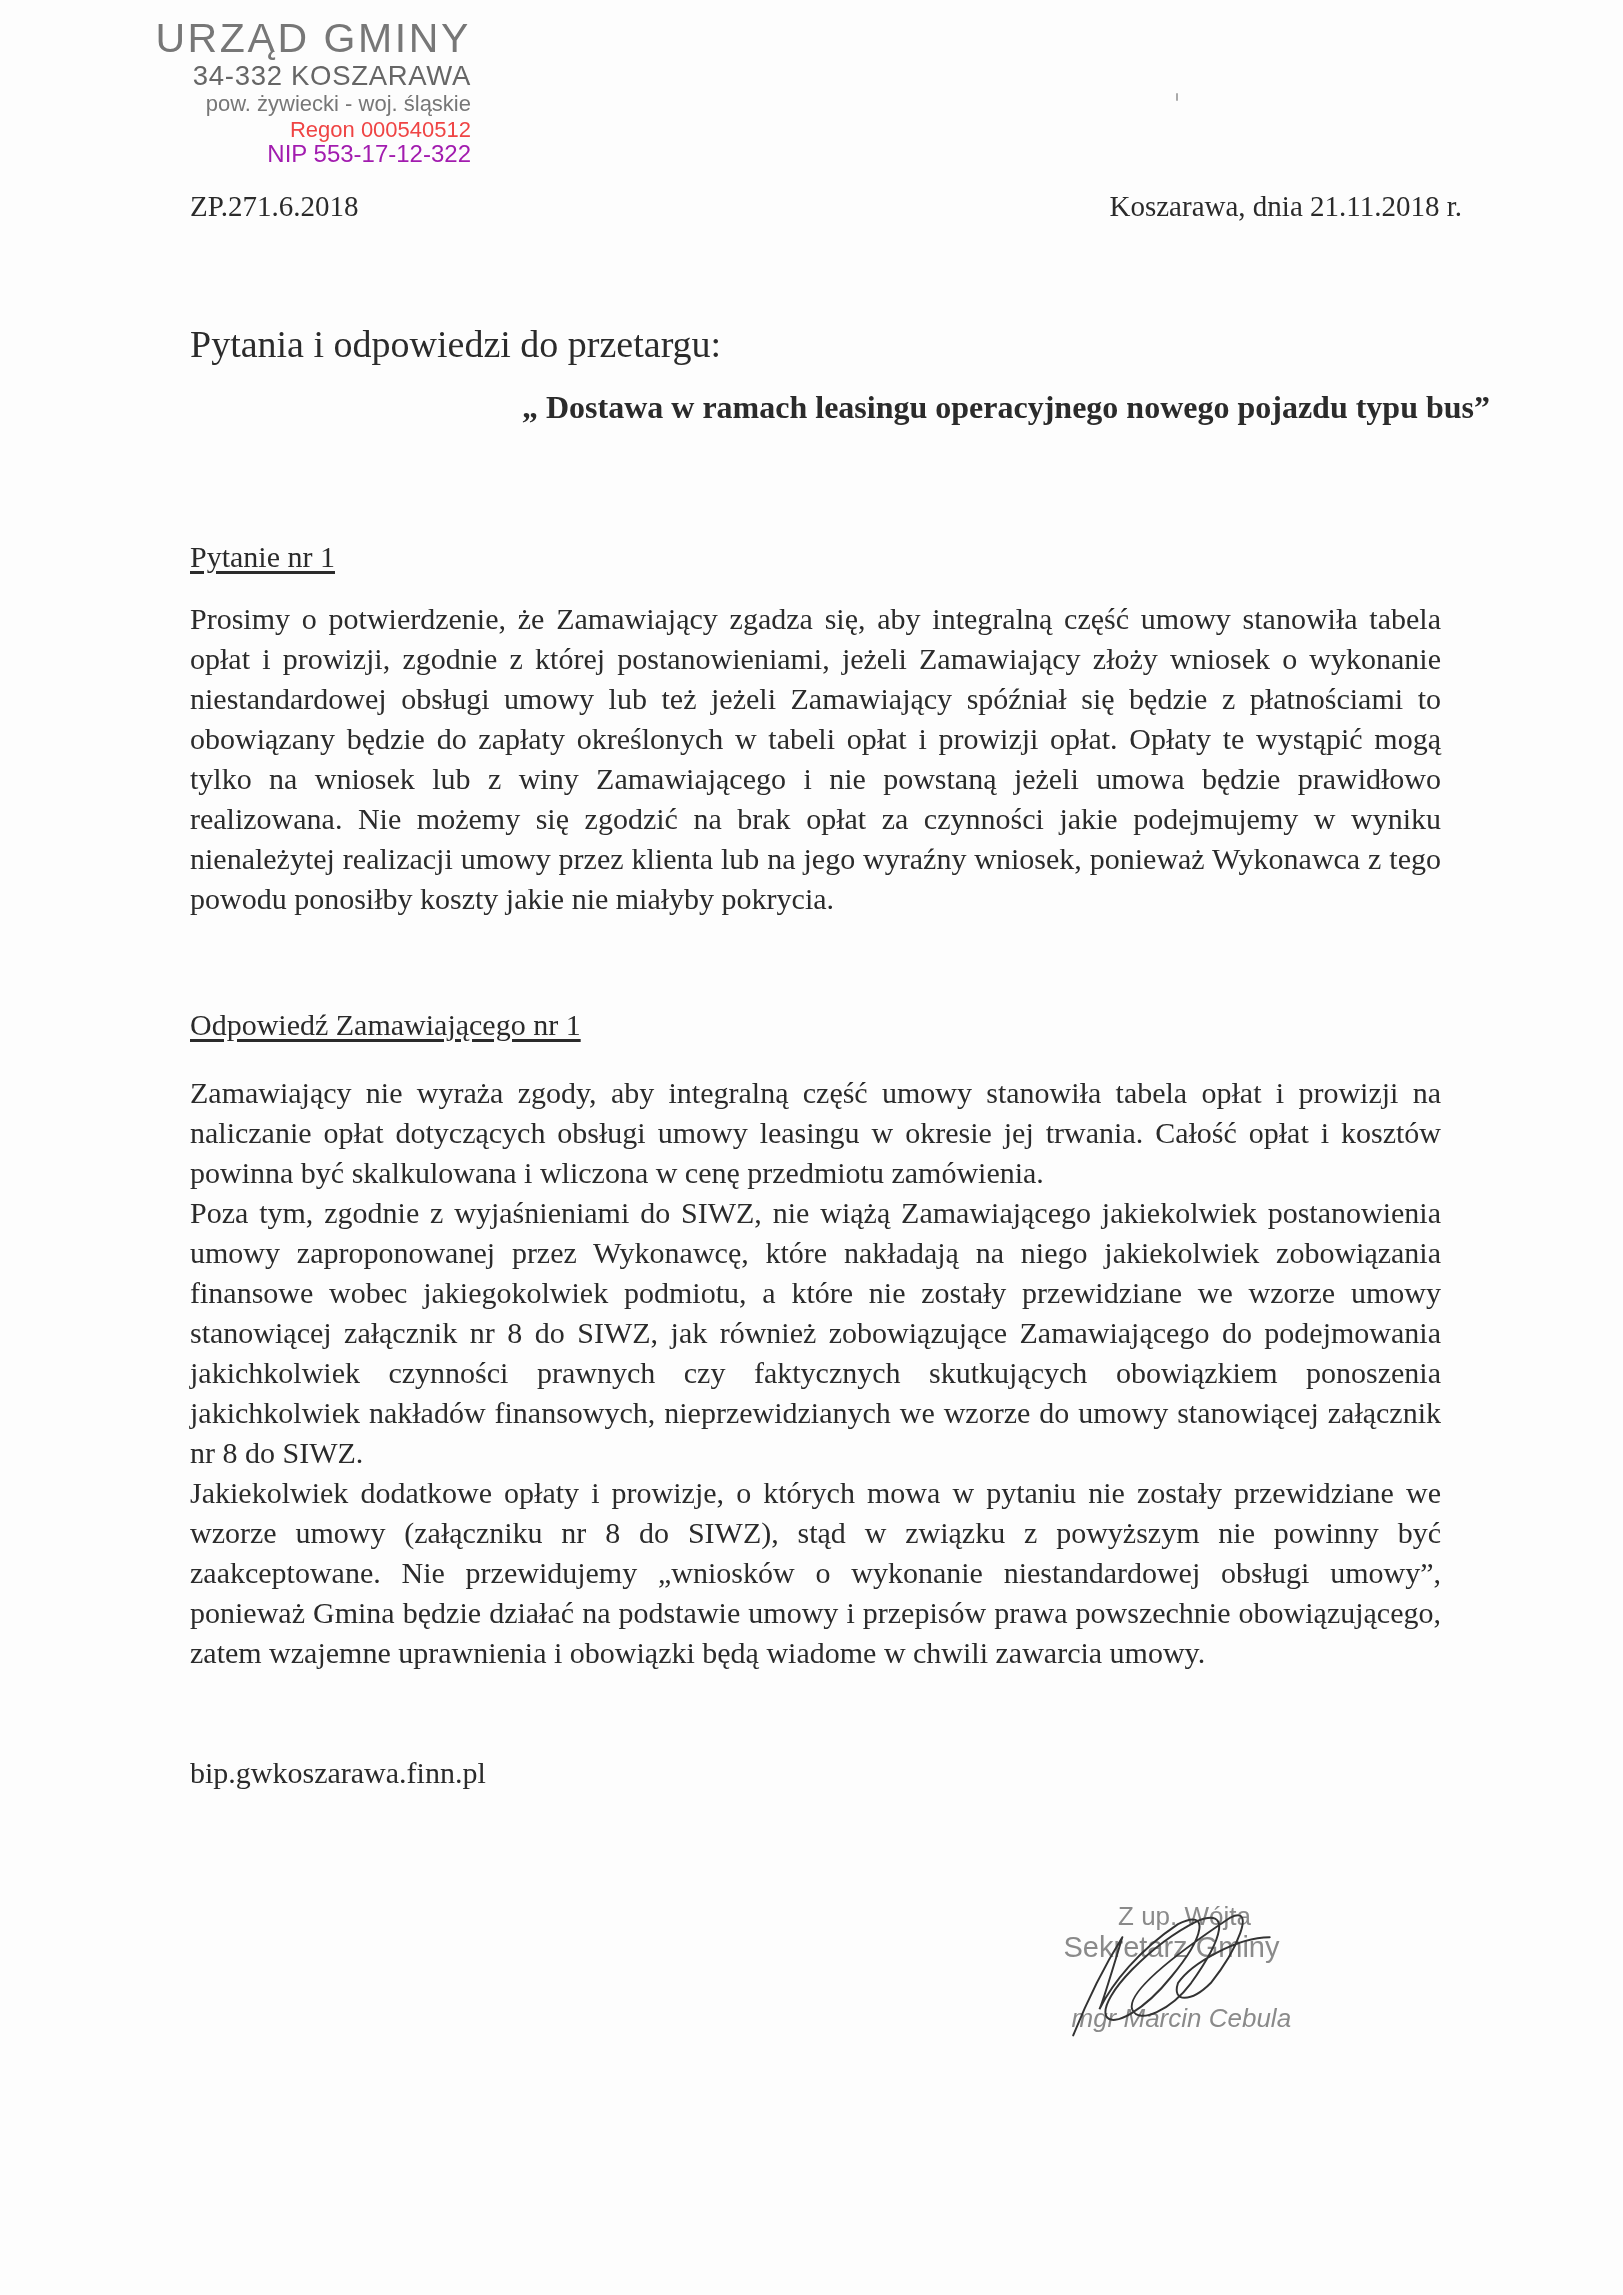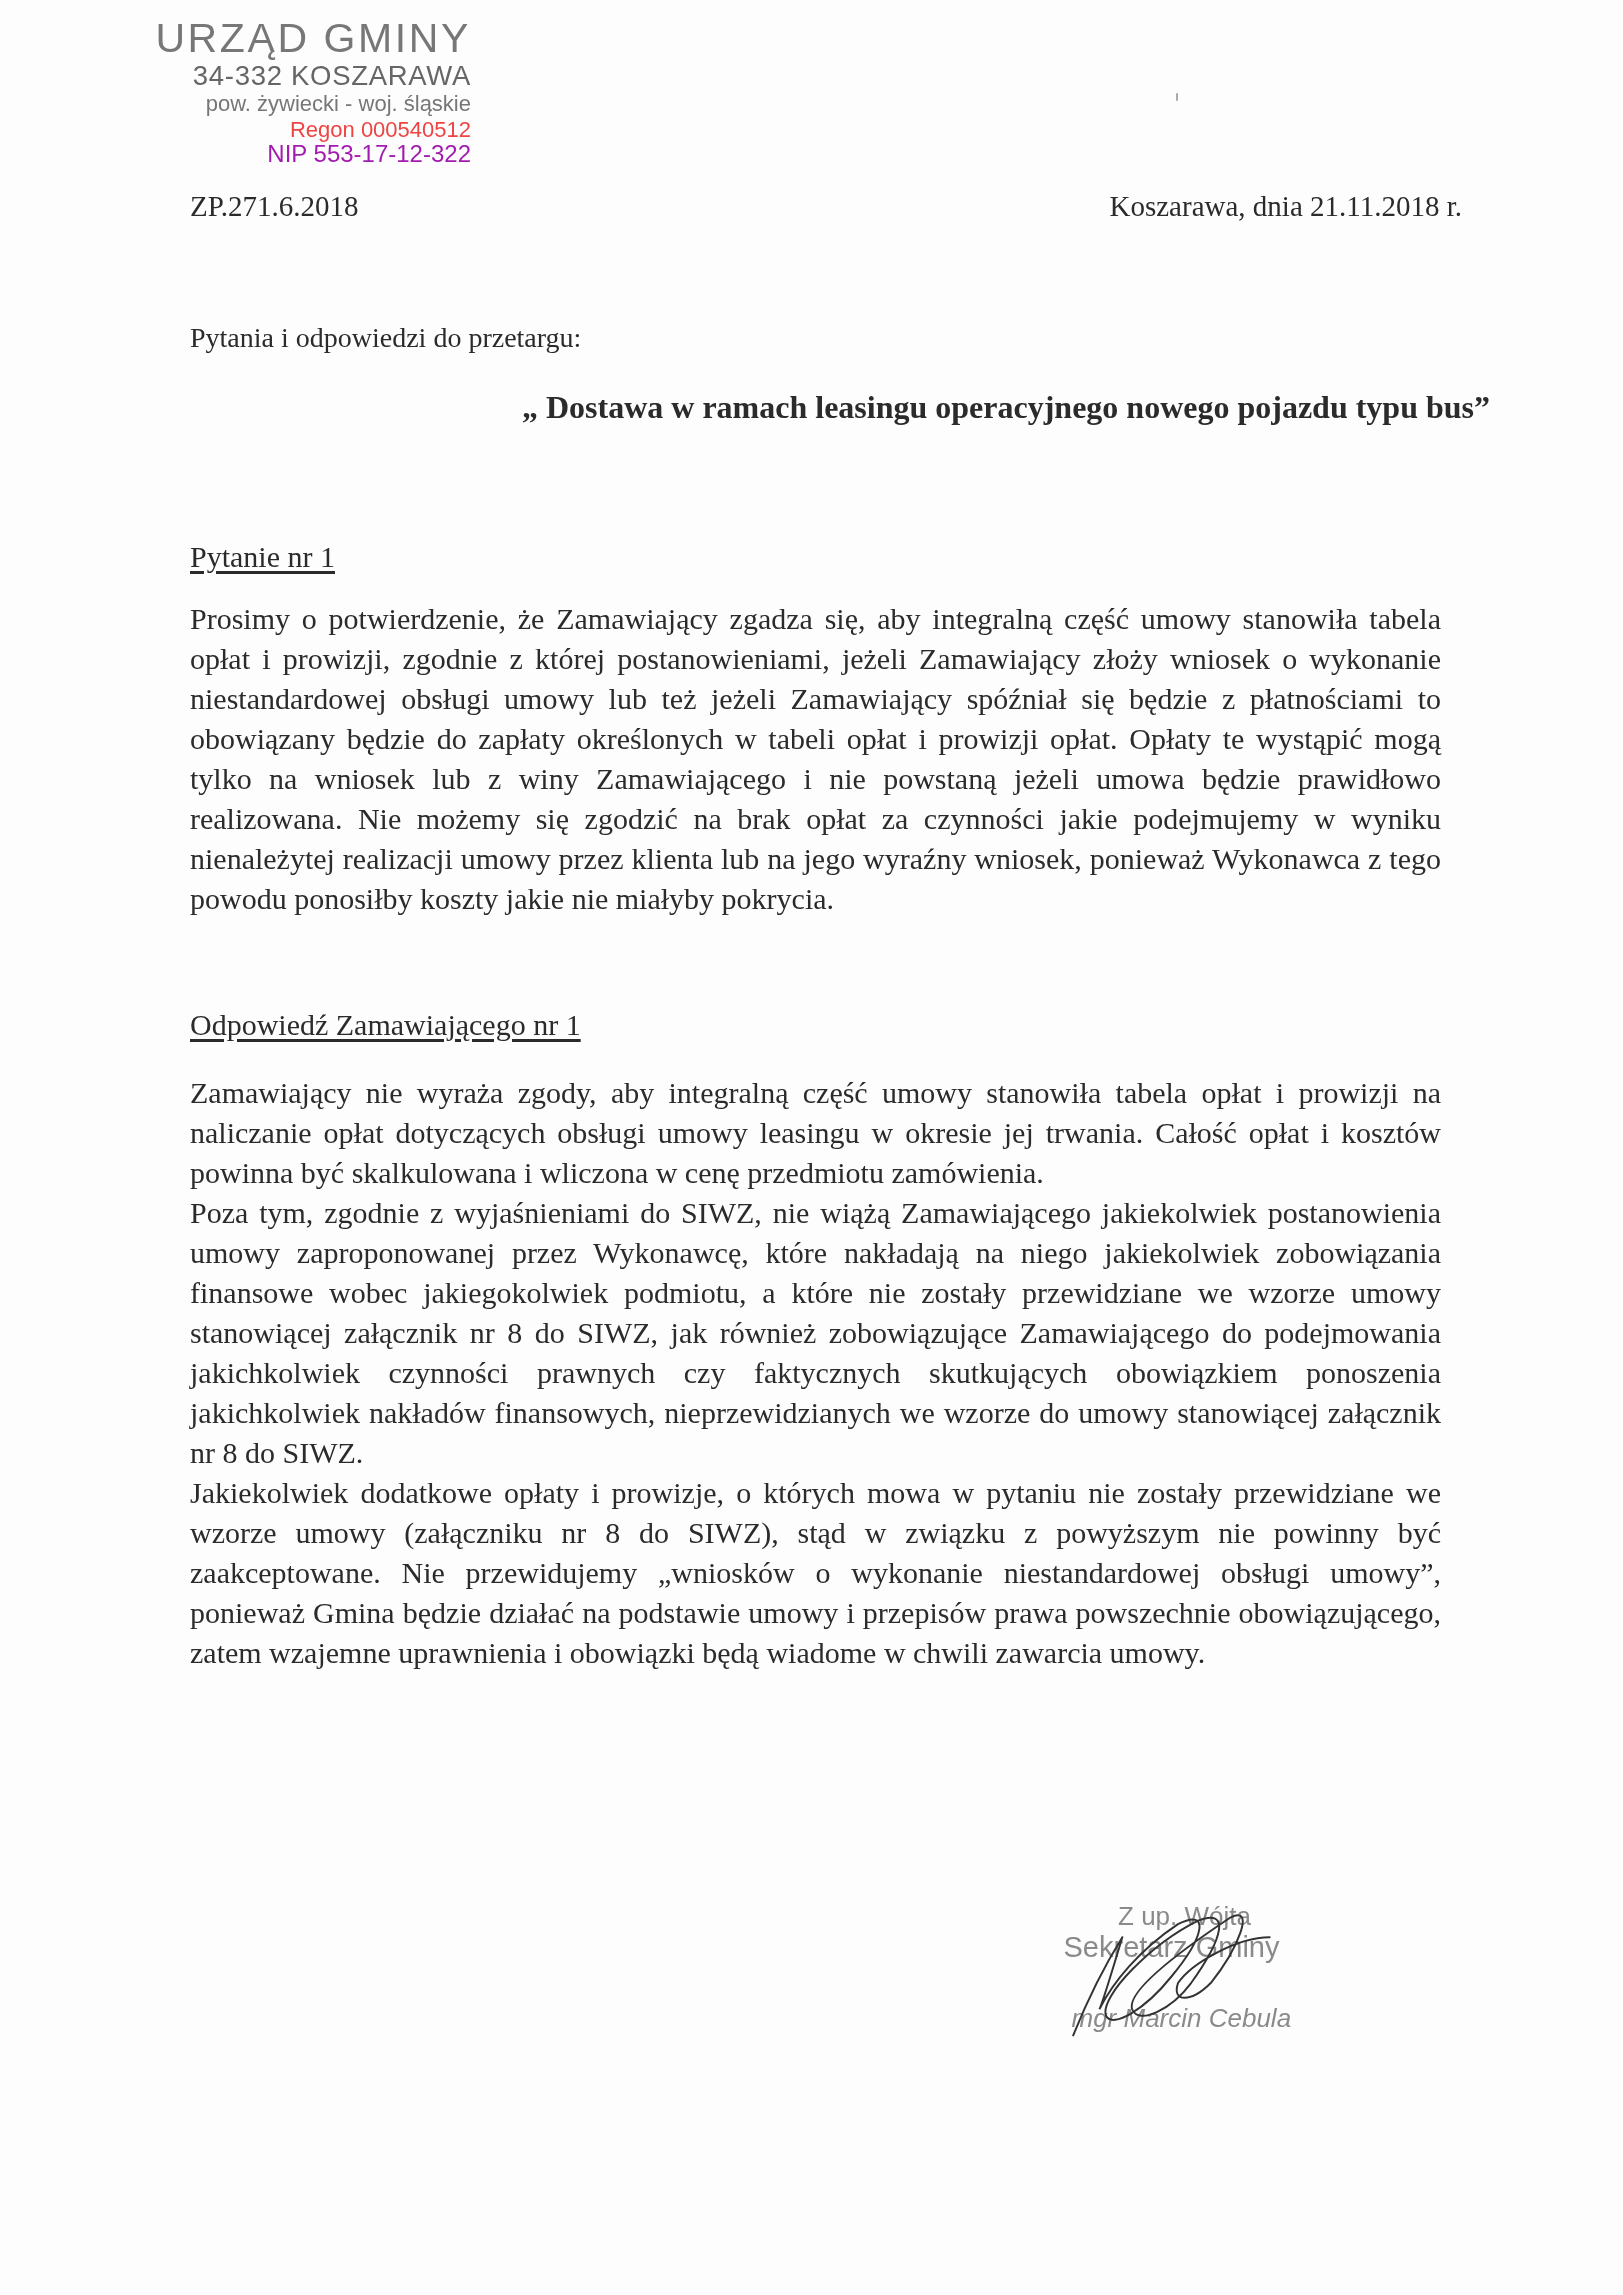--- a/index.html
+++ b/index.html
@@ -15,21 +15,21 @@
   }
   .stamp .s1 { font-size: 41px; letter-spacing: 2.6px; color: #777; }
   .stamp .s2 { font-size: 27.5px; letter-spacing: 0.7px; color: #666; margin-top: 2.6px; }
   .stamp .s3 { font-size: 22px; color: #777; margin-top: 3.9px; }
   .stamp .s4 { font-size: 22px; color: #ef4444; margin-top: 3.9px; }
   .stamp .s5 { font-size: 24px; color: #a21caf; margin-top: 1px; }
 
   .ref { position: absolute; left: 190px; top: 190px; font-size: 29px; }
   .date { position: absolute; right: 161px; top: 190px; font-size: 29px; }
 
-  .intro { position: absolute; left: 190px; top: 322px; font-size: 28px; }
+  .intro { position: absolute; left: 190px; top: 322px; font-size: 38px; }
   .title {
     position: absolute; left: 0; width: 1490px; top: 389px; text-align: right;
     font-size: 32px; font-weight: bold; padding-left: 11px; box-sizing: border-box;
   }
 
   .heading {
     position: absolute; left: 190px; font-size: 30px; font-weight: normal;
     text-decoration: underline; text-decoration-thickness: 2.6px; text-underline-offset: 3.9px;
   }
   .h-q { top: 540px; }
@@ -79,20 +79,21 @@
 </div>
 
 <div class="heading h-a">Odpowiedź Zamawiającego nr 1</div>
 <div class="para p-a">
   <p>Zamawiający nie wyraża zgody, aby integralną część umowy stanowiła tabela opłat i prowizji na naliczanie opłat dotyczących obsługi umowy leasingu w okresie jej trwania. Całość opłat i kosztów powinna być skalkulowana i wliczona w cenę przedmiotu zamówienia.</p>
   <p>Poza tym, zgodnie z wyjaśnieniami do SIWZ, nie wiążą Zamawiającego jakiekolwiek postanowienia umowy zaproponowanej przez Wykonawcę, które nakładają na niego jakiekolwiek zobowiązania finansowe wobec jakiegokolwiek podmiotu, a które nie zostały przewidziane we wzorze umowy stanowiącej załącznik nr 8 do SIWZ, jak również zobowiązujące Zamawiającego do podejmowania jakichkolwiek czynności prawnych czy faktycznych skutkujących obowiązkiem ponoszenia jakichkolwiek nakładów finansowych, nieprzewidzianych we wzorze do umowy stanowiącej załącznik nr 8 do SIWZ.</p>
   <p>Jakiekolwiek dodatkowe opłaty i prowizje, o których mowa w pytaniu nie zostały przewidziane we wzorze umowy (załączniku nr 8 do SIWZ), stąd w związku z powyższym nie powinny być zaakceptowane. Nie przewidujemy „wniosków o wykonanie niestandardowej obsługi umowy”, ponieważ Gmina będzie działać na podstawie umowy i przepisów prawa powszechnie obowiązującego, zatem wzajemne uprawnienia i obowiązki będą wiadome w chwili zawarcia umowy.</p>
 </div>
 
 <div class="footer">
+  <div>bip.gwkoszarawa.finn.pl</div>
 </div>
 
 <div class="sign">
   <div class="l1">Z up. Wójta</div>
   <div class="l2">Sekretarz Gminy</div>
   <div class="l3">mgr Marcin Cebula</div>
 </div>
 
 <svg class="scribble" viewBox="0 0 360 200">
   <path d="M20 190 C40 140 70 80 95 40 M95 40 C80 90 65 140 60 150 C80 110 120 60 180 20 C230 -5 220 40 170 100 C130 150 80 180 70 160 C60 130 140 50 210 15 C260 -5 250 40 200 110 C170 150 120 175 110 150 C100 120 200 50 260 10 C300 -10 270 60 230 110 C200 140 170 140 180 110 C200 80 270 40 320 40" fill="none" stroke="#333" stroke-width="3" stroke-linecap="round"></path>

